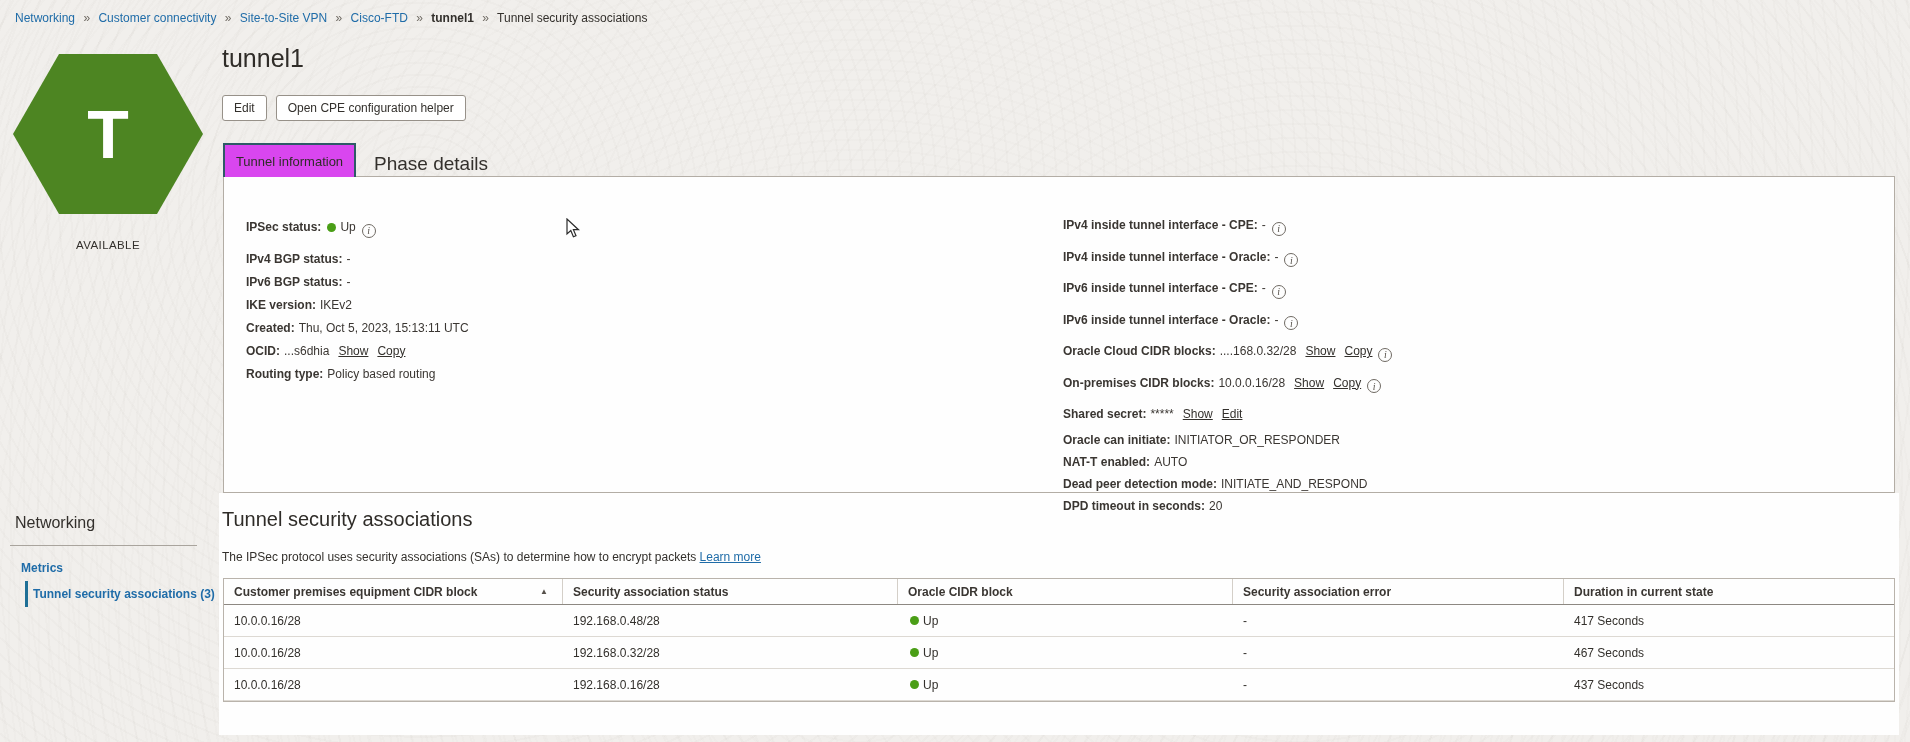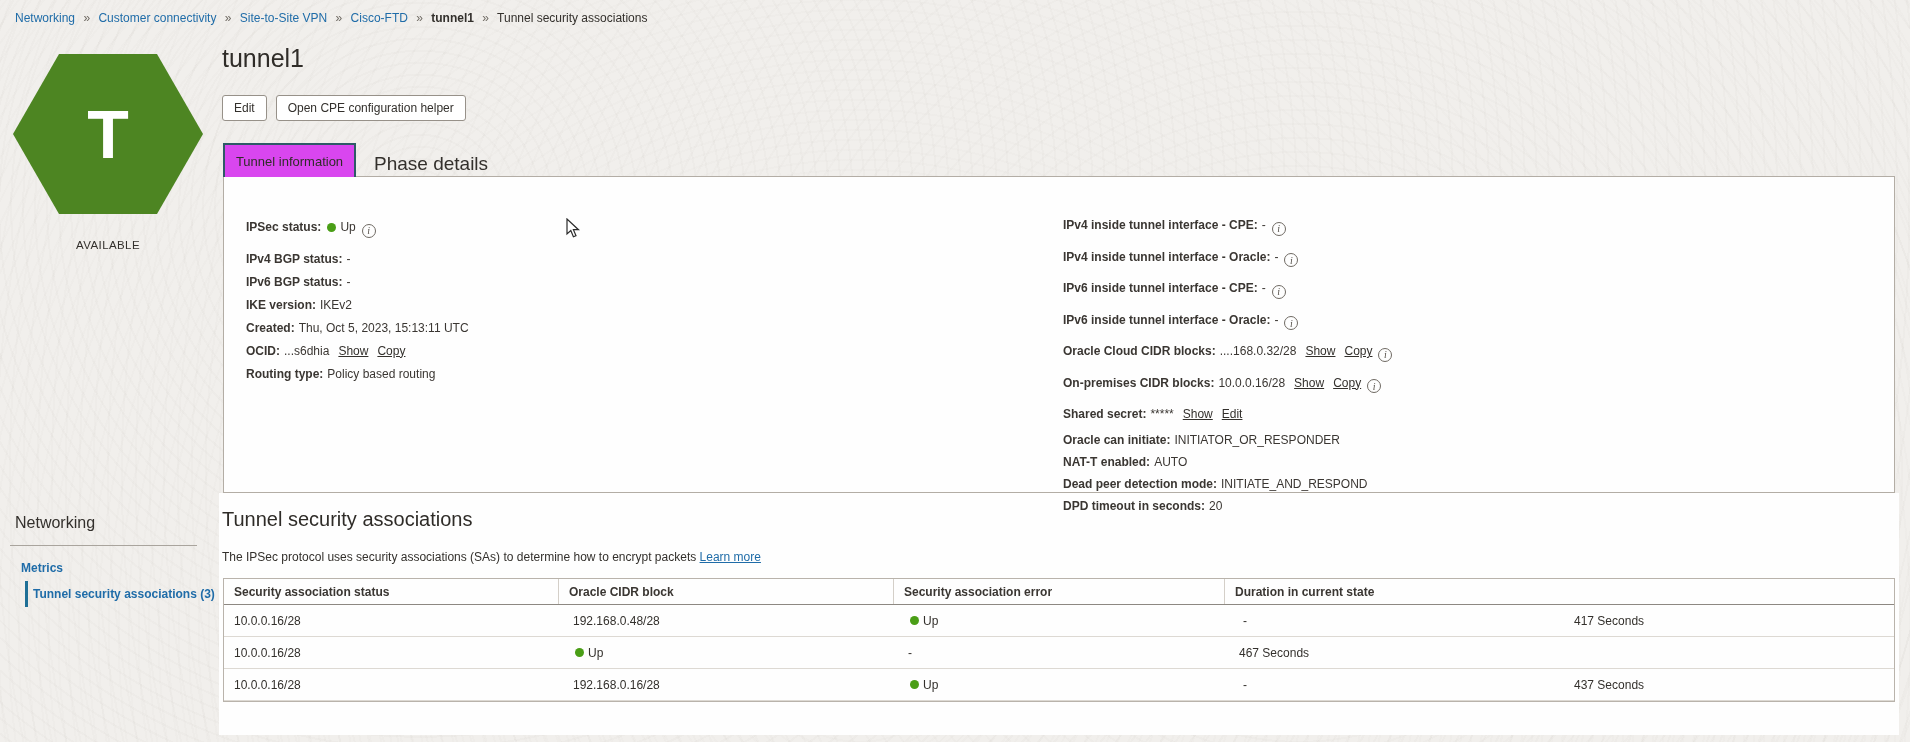--- a/index.html
+++ b/index.html
@@ -207,20 +207,24 @@
 
 <div class="section">
   <div class="section-title">Tunnel security associations</div>
   <div class="section-desc">
     <span>The IPSec protocol uses security associations (SAs) to determine how to encrypt packets</span>
     <span class="blink">Learn more</span>
   </div>
 
   <div class="table">
     <div class="thead">
+      <div class="th c1">
+        <span>Customer premises equipment CIDR block</span>
+        <span class="sort-arrow">▲</span>
+      </div>
       <div class="th c3">
         <span>Security association status</span>
       </div>
       <div class="th c2">
         <span>Oracle CIDR block</span>
       </div>
       <div class="th c4">
         <span>Security association error</span>
       </div>
       <div class="th c5">
@@ -233,20 +237,21 @@
       <div class="td c2">192.168.0.48/28</div>
       <div class="td c3">
           <span class="dot"></span>
           <span>Up</span>
         </div>
       <div class="td c4">-</div>
       <div class="td c5">417 Seconds</div>
     </div>
     <div class="tr">
       <div class="td c1">10.0.0.16/28</div>
+      <div class="td c2">192.168.0.32/28</div>
       <div class="td c3">
           <span class="dot"></span>
           <span>Up</span>
         </div>
       <div class="td c4">-</div>
       <div class="td c5">467 Seconds</div>
     </div>
     <div class="tr">
       <div class="td c1">10.0.0.16/28</div>
       <div class="td c2">192.168.0.16/28</div>

